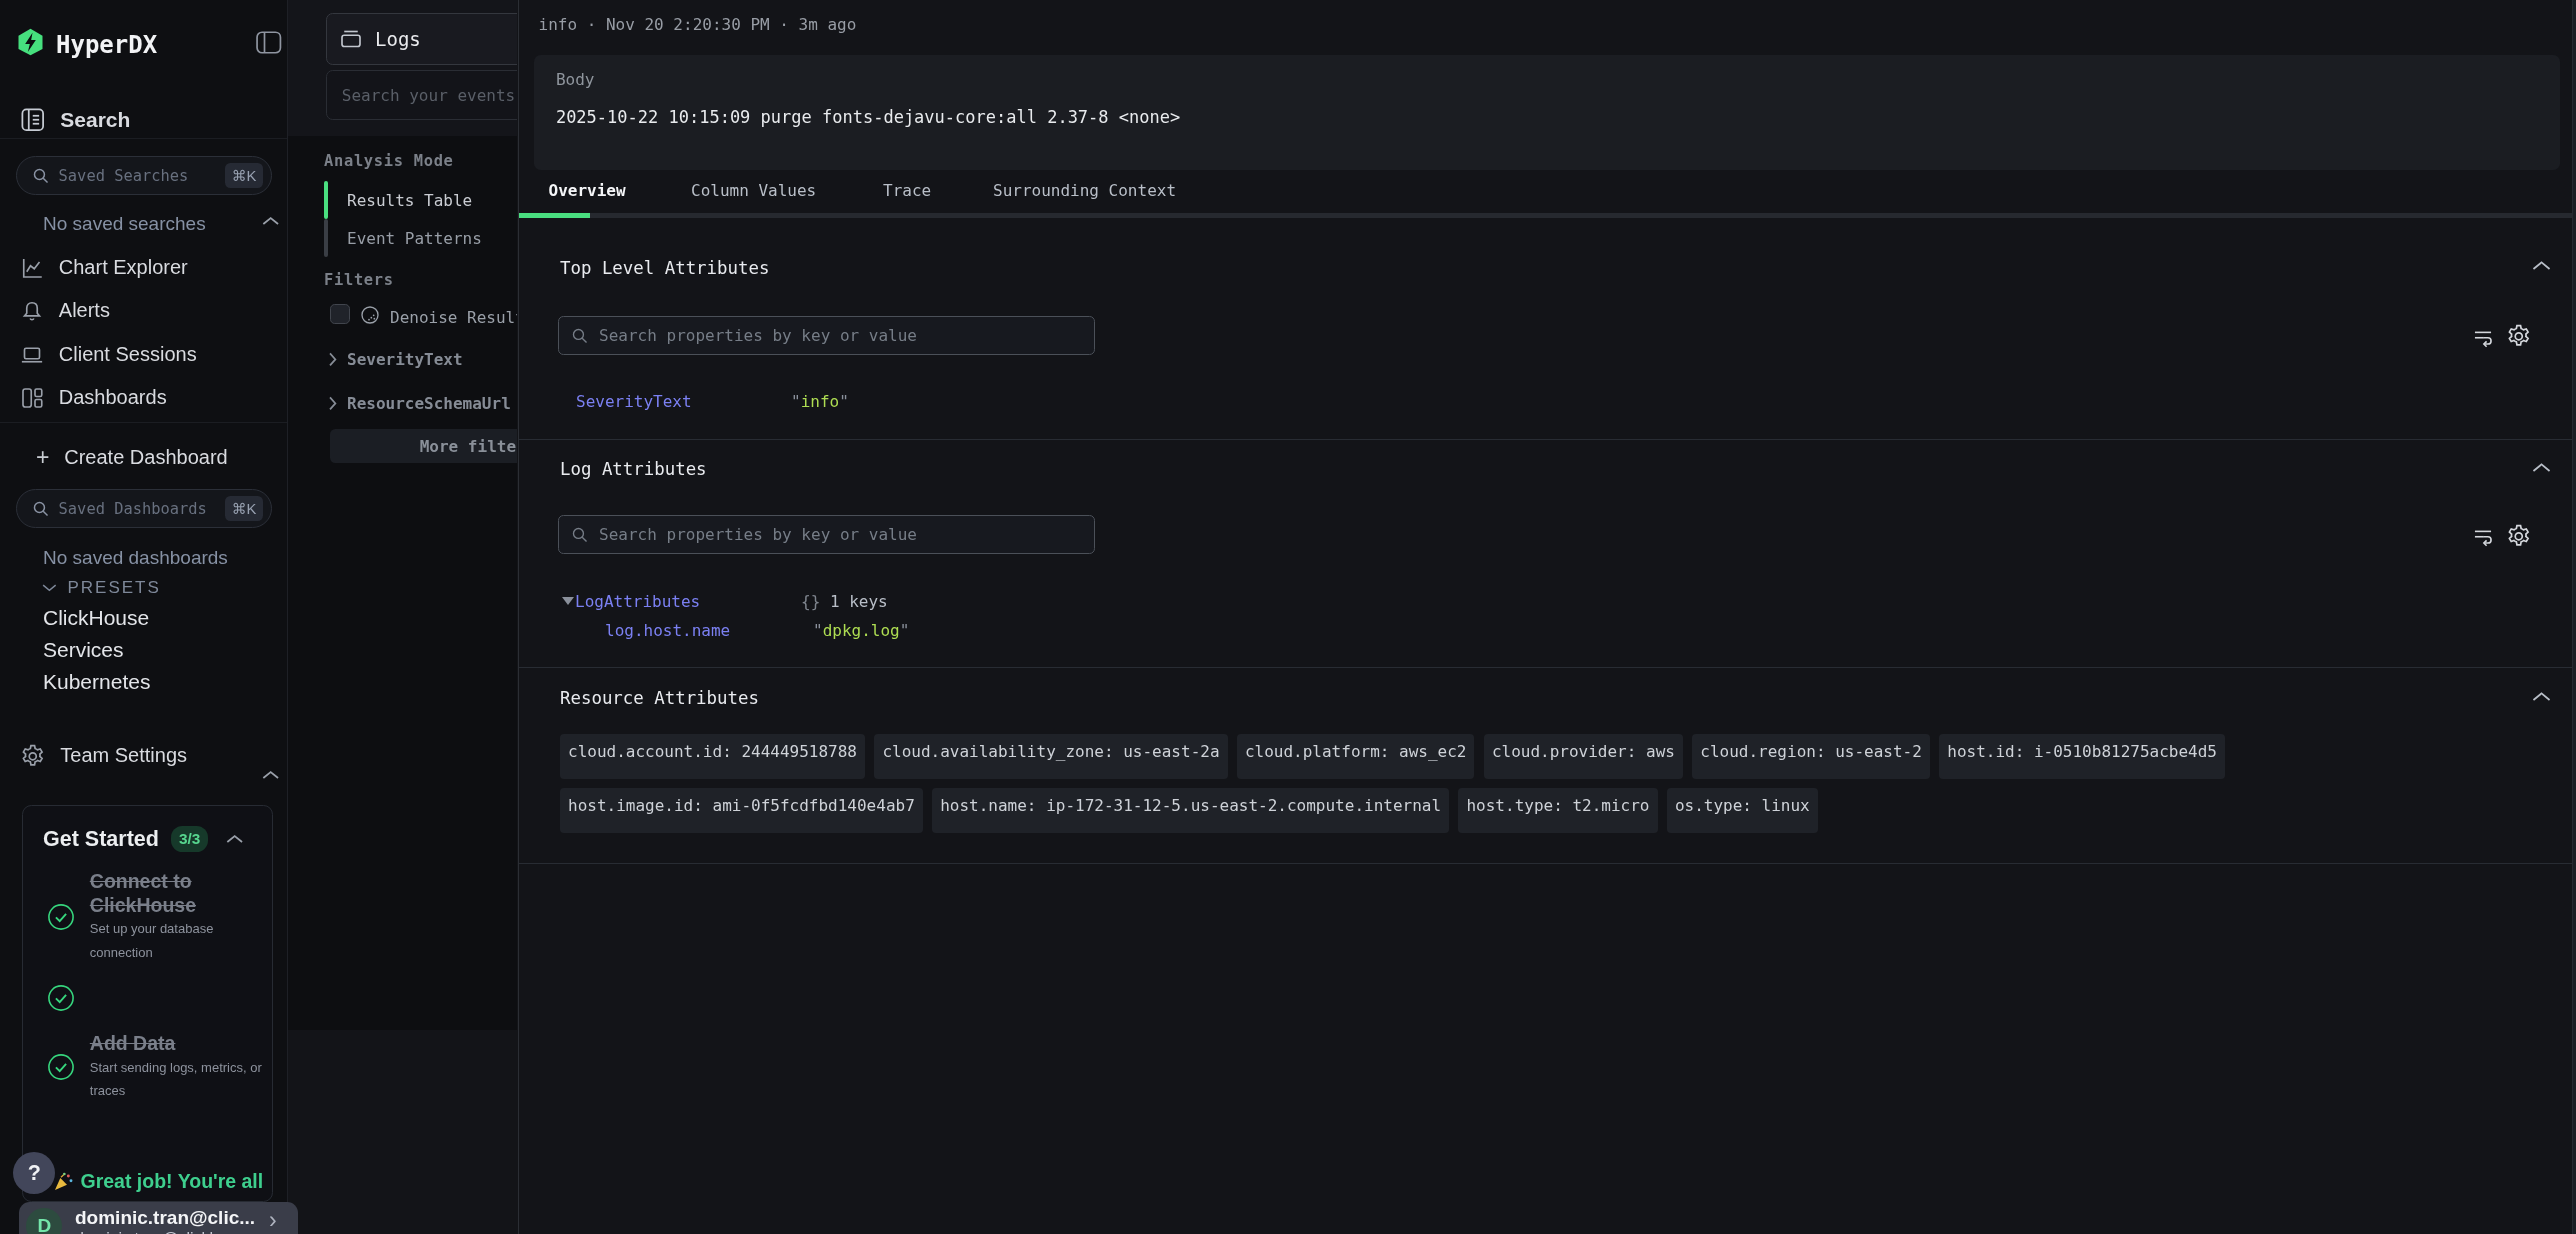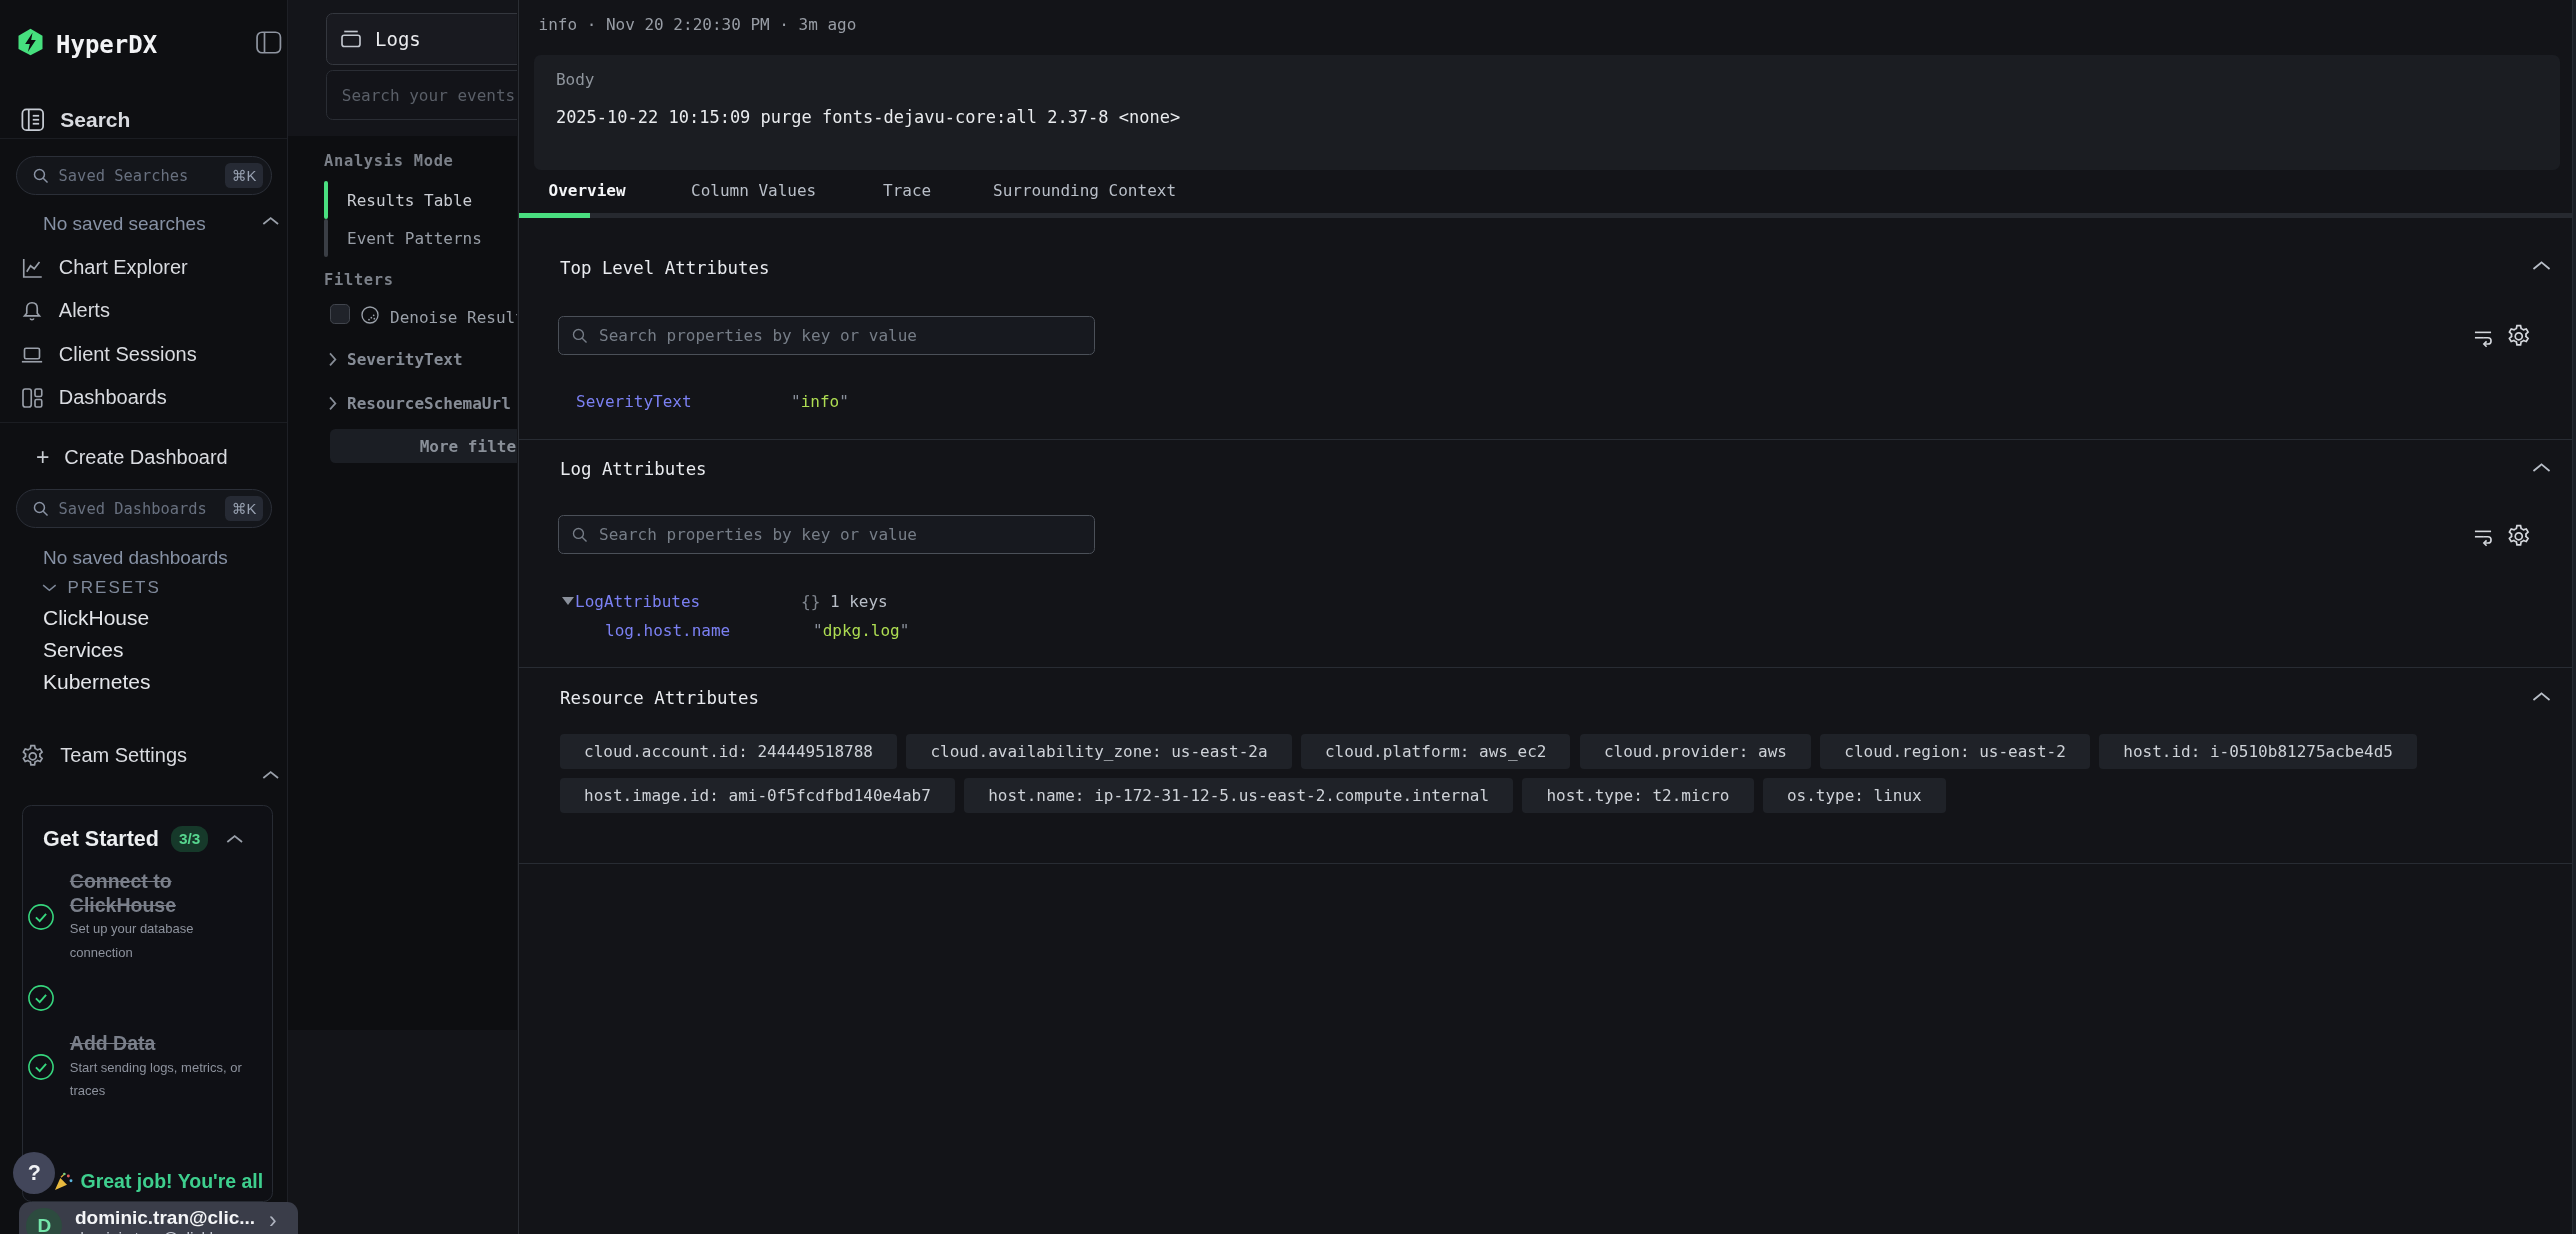--- a/index.html
+++ b/index.html
@@ -26,21 +26,21 @@
   .preset-item{position:absolute;left:43px;font-size:21px;color:#e3e5e9;cursor:pointer}
   .presets-hdr{position:absolute;left:42px;display:flex;align-items:center;gap:10.7px;cursor:pointer}
   .presets-hdr span{font-size:17px;letter-spacing:2px;color:#7e8899}
 
   
   .gs{position:absolute;left:22px;top:805px;width:251px;height:397px;border:1.3px solid #272b33;border-radius:9.4px;background:#0f1015;overflow:hidden}
   .gs-hdr{position:absolute;left:20px;top:20px;right:29px;display:flex;align-items:center}
   .gs-title{font-size:21.5px;font-weight:bold;color:#eceef0}
   .gs-badge{margin-left:12px;font:bold 15.4px "Liberation Sans",sans-serif;color:#57d68f;background:#16392a;border-radius:11.4px;padding:4px 8px}
   .gs-chev{margin-left:auto}
-  .gs-items{position:absolute;left:4px;top:64px;width:228px}
+  .gs-items{position:absolute;left:24px;top:64px;width:228px}
   .gs-item{display:flex;align-items:center;gap:14.8px;margin-bottom:20px}
   .gs-text{width:180px}
   .gs-ititle{font-size:19.5px;font-weight:bold;color:#7a7f8a;text-decoration:line-through;line-height:23.5px}
   .gs-desc{font-size:13px;color:#8d929d;line-height:23.5px}
   .gs-msg{position:absolute;left:29.5px;top:364px;display:flex;align-items:center;gap:8px}
   .gs-msg span{font-size:19.5px;font-weight:bold;color:#3ecf8e;white-space:nowrap}
 
   .help-fab{position:absolute;left:13.4px;top:1152px;width:42px;height:42px;border-radius:50%;background:#42465a;color:#f0f2f5;font:bold 21.5px "Liberation Sans",sans-serif;display:flex;align-items:center;justify-content:center;z-index:40;border:0;cursor:pointer}
   .user-card{position:absolute;left:19px;top:1202px;width:279px;height:40px;background:#3a3d49;border-radius:10.7px 10.7px 0 0;z-index:50;cursor:pointer}
   .avatar{position:absolute;left:7.4px;top:6px;width:36px;height:36px;border-radius:50%;background:#2d4b3f;color:#74e6aa;font:bold 19px "Liberation Sans",sans-serif;display:flex;align-items:center;justify-content:center}
@@ -80,21 +80,21 @@
   .tool-btn{position:absolute;background:none;border:0;cursor:pointer}
   .attr-row{position:absolute;font-size:16px;white-space:nowrap}
   .key{color:#7b80f2;cursor:pointer}
   .val{color:#aedd52}
   .q{color:#8a909b}
   .gray{color:#7e848d}
   .count{color:#b9bfc8}
   .tree-marker{position:absolute;width:0;height:0;border-left:6px solid transparent;border-right:6px solid transparent;border-top:8px solid #8a909b}
   .hr{position:absolute;left:0;right:0;height:1.3px;background:#282c33}
   .chips{position:absolute;left:41px;top:734px;width:1986px;display:flex;flex-wrap:wrap;gap:9.4px}
-  .chip{height:35px;line-height:35px;padding:0 24px;background:#1f2228;border-radius:4px;font-size:16px;color:#ced2d8;white-space:nowrap;cursor:pointer}
+  .chip{height:45px;line-height:35px;padding:0 8px;background:#1f2228;border-radius:4px;font-size:16px;color:#ced2d8;white-space:nowrap;cursor:pointer}
   .edge-strip{position:absolute;right:0;top:0;width:4px;height:100%;background:#1b1e24;border-left:1.3px solid #272a31;z-index:60}
 </style>
 </head>
 <body>
 
 <div id="app">
 
   <aside class="sidebar">
 
     <svg class="abs" style="left:17.4px;top:28px" width="27" height="28" viewBox="0 0 40 42">

